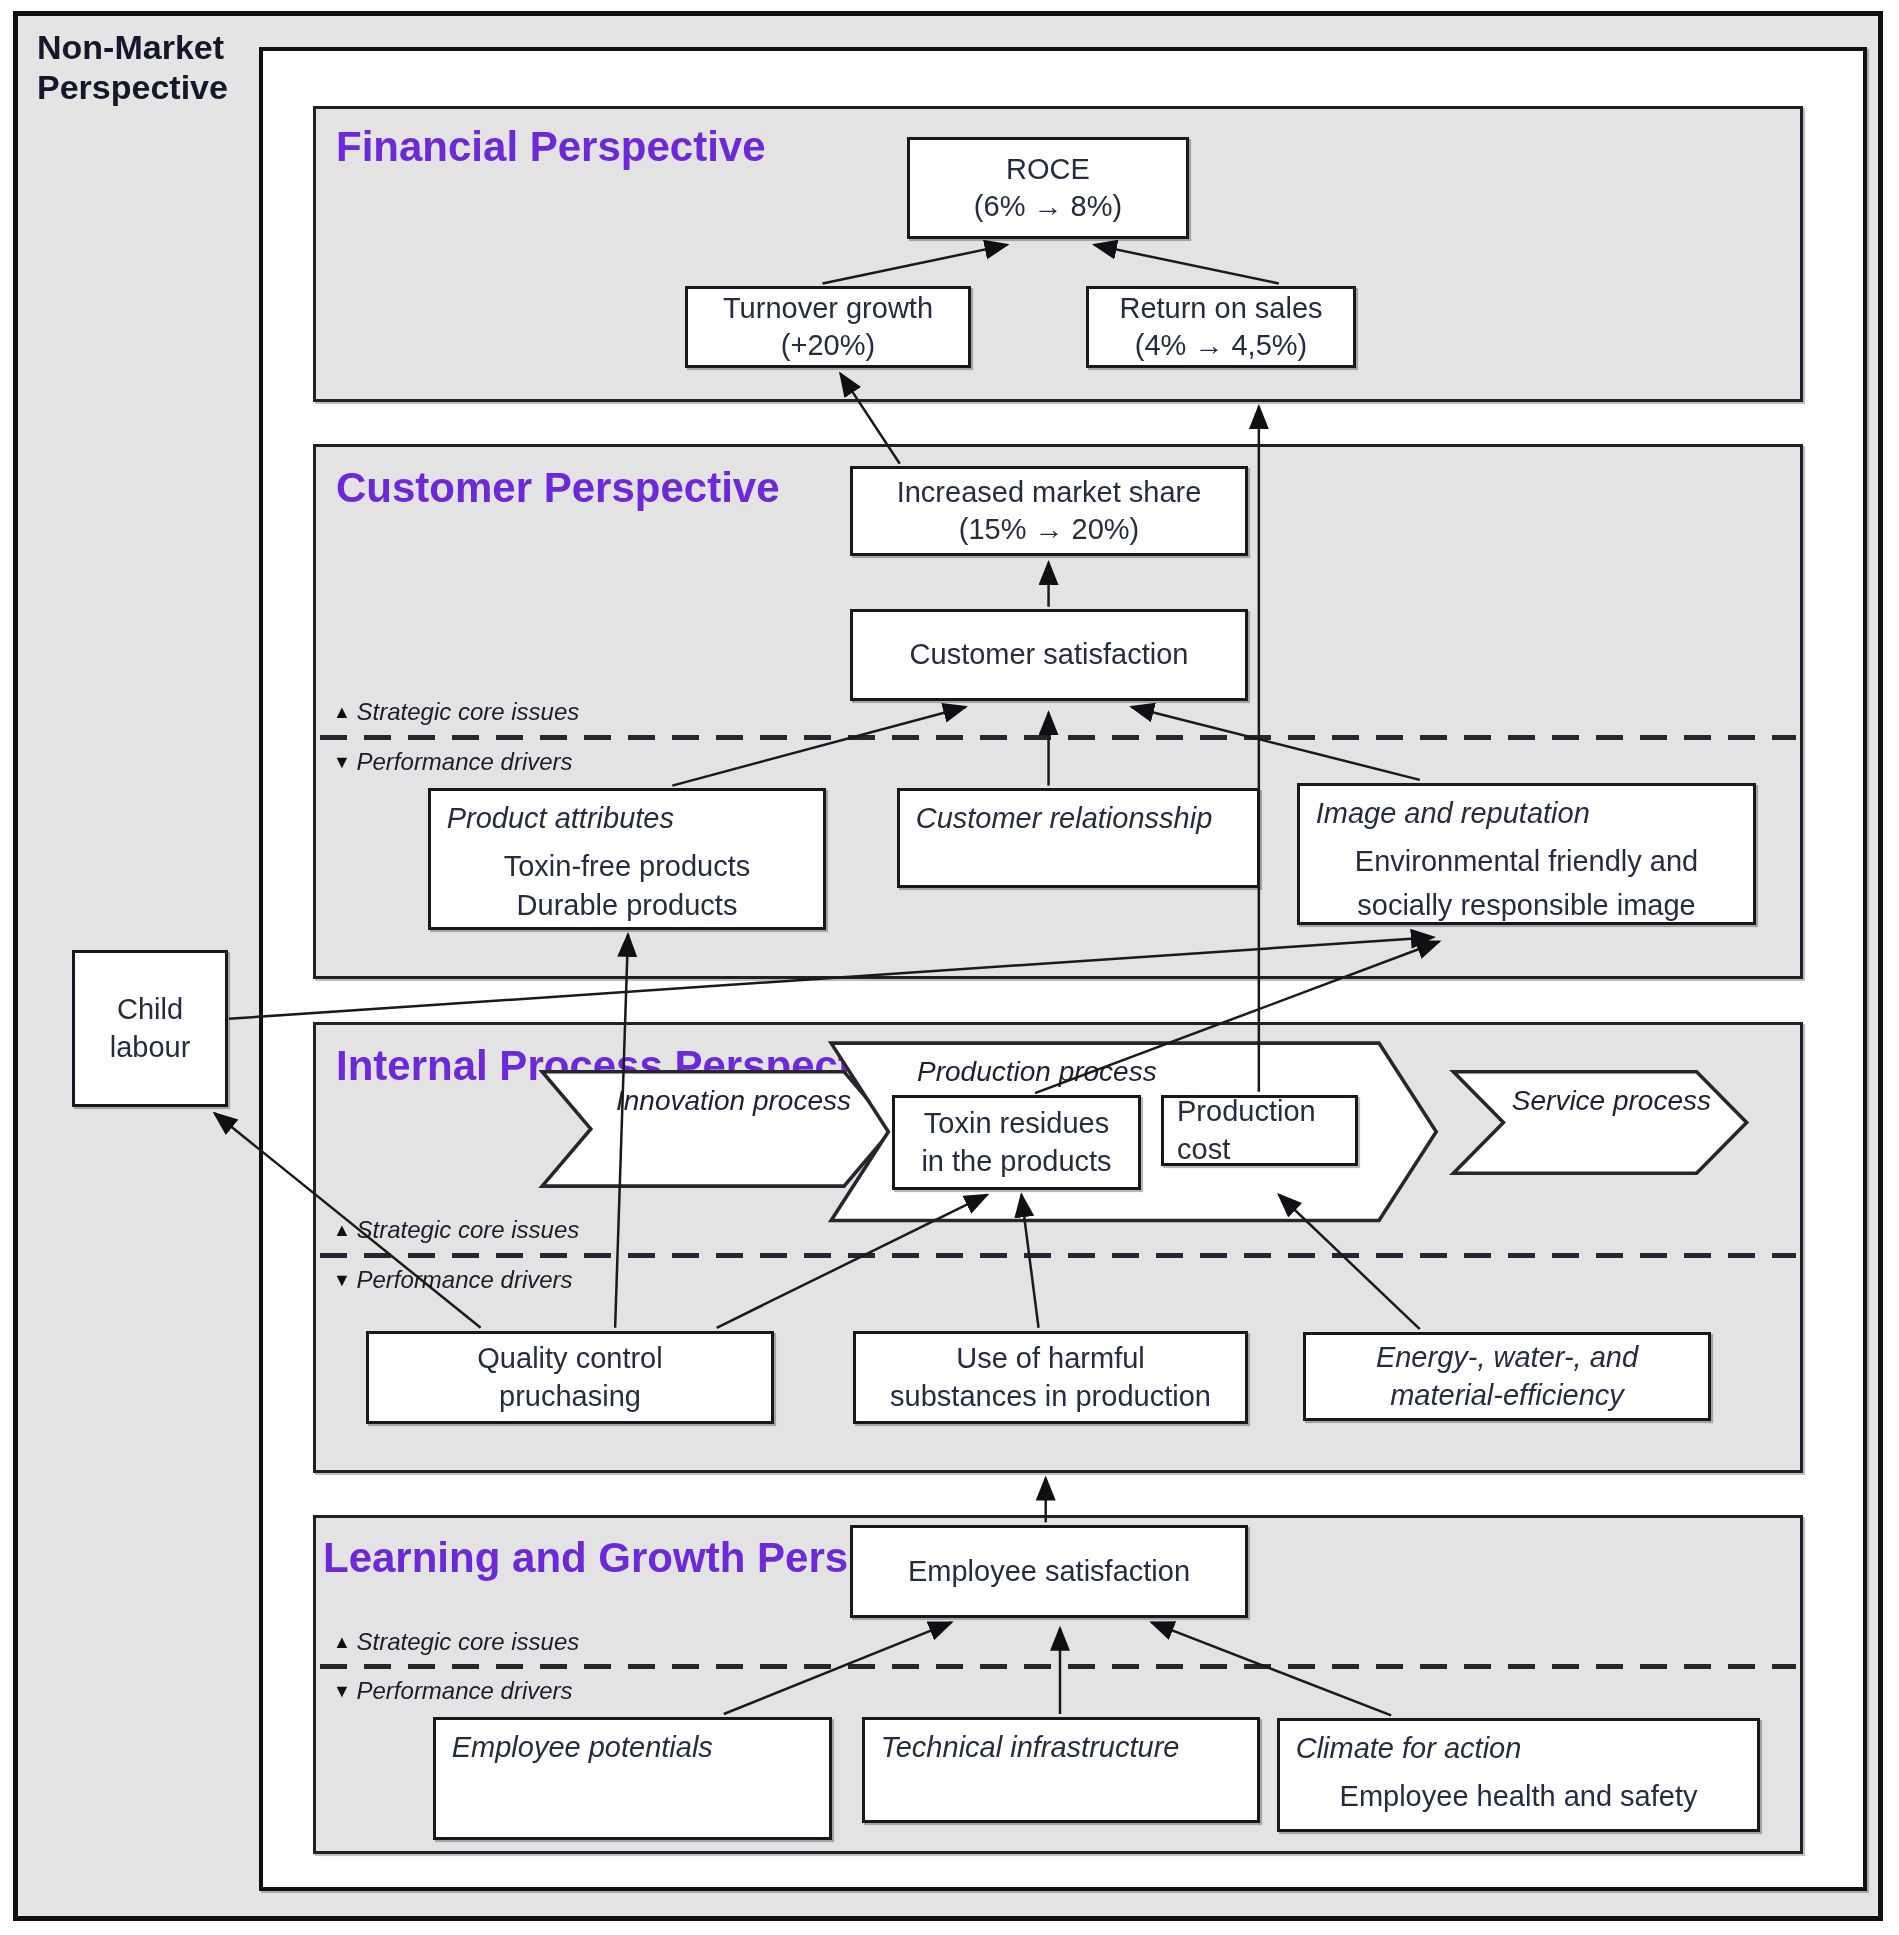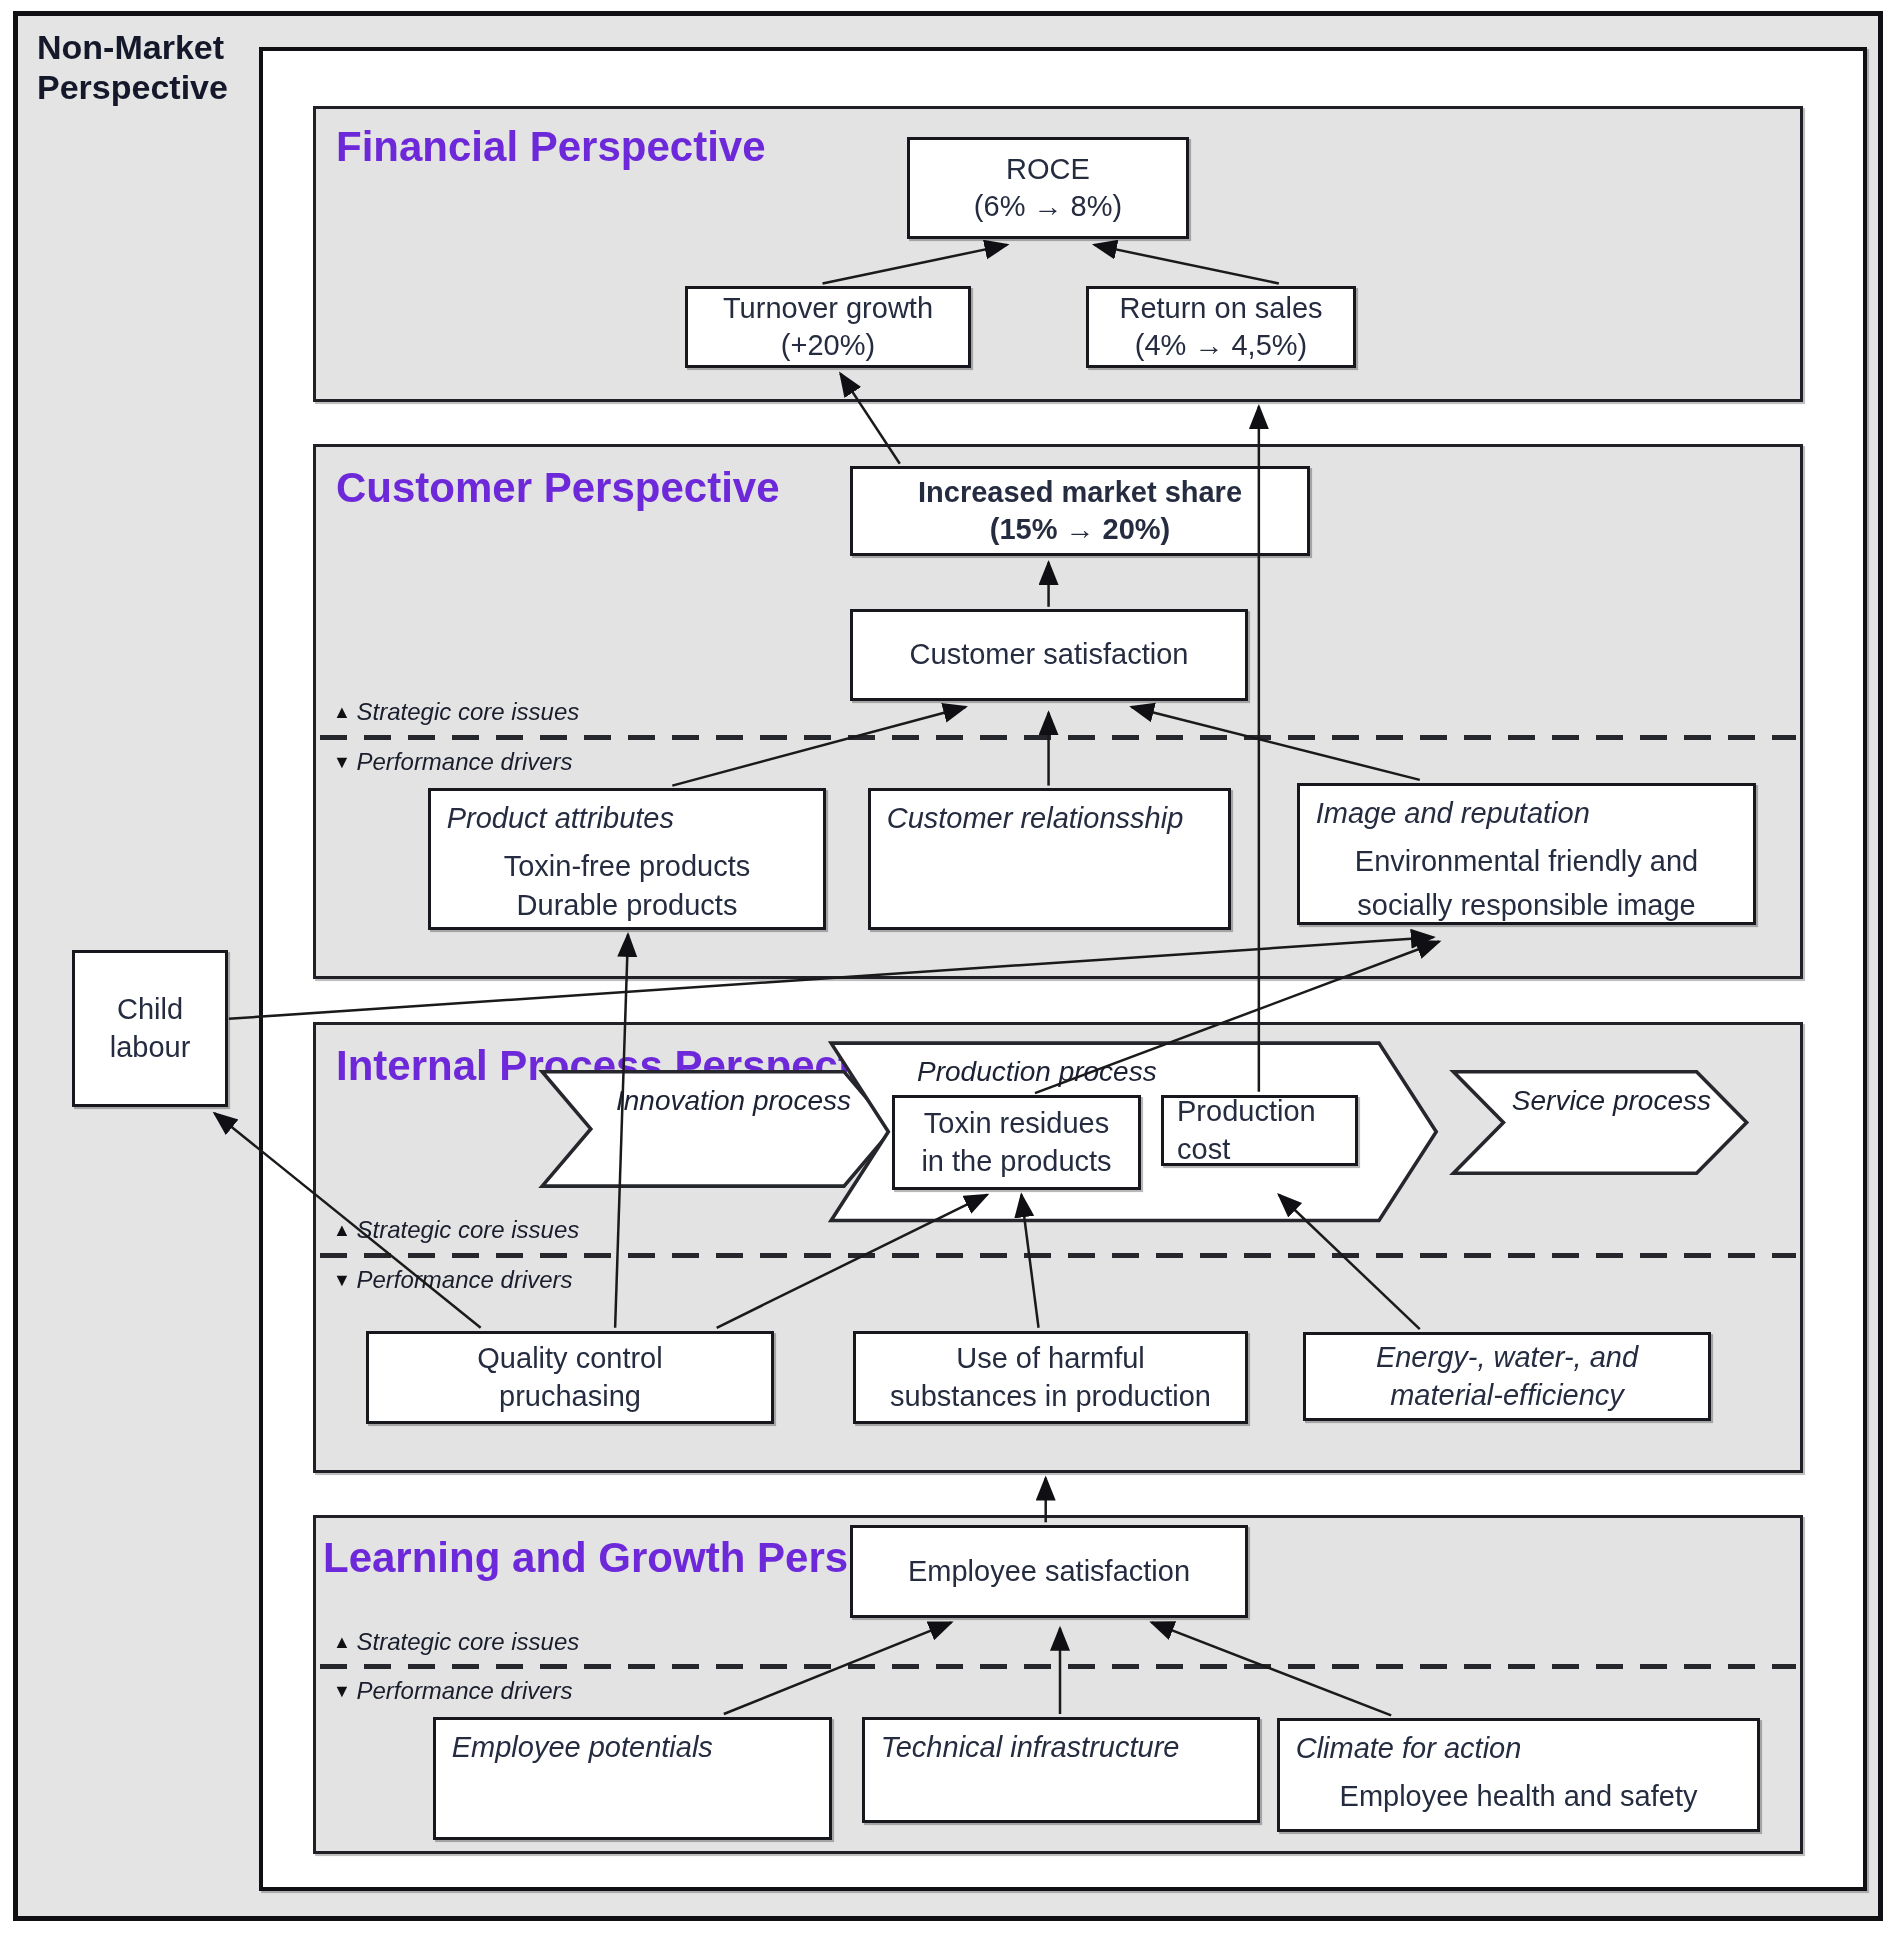--- a/index.html
+++ b/index.html
@@ -99,34 +99,34 @@
     <span>(6% → 8%)</span>
   </div>
   <div class="node" style="left:685px;top:286px;width:286px;height:82px;">
     <span>Turnover growth</span>
     <span>(+20%)</span>
   </div>
   <div class="node" style="left:1086px;top:286px;width:270px;height:82px;">
     <span>Return on sales</span>
     <span>(4% → 4,5%)</span>
   </div>
-  <div class="node" style="left:850px;top:466px;width:460px;height:90px;font-weight:bold;">
+  <div class="node" style="left:850px;top:466px;width:398px;height:90px;">
     <span>Increased market share</span>
     <span>(15% → 20%)</span>
   </div>
   <div class="node" style="left:850px;top:609px;width:398px;height:92px;">
     <span>Customer satisfaction</span>
   </div>
 
   <div class="node titled" style="left:428px;top:788px;width:398px;height:142px;">
     <span class="ttl">Product attributes</span>
     <span class="sub">Toxin-free products</span>
     <span class="sub" style="margin-top:1.4px;">Durable products</span>
   </div>
-  <div class="node titled" style="left:868px;top:788px;width:363px;height:142px;">
+  <div class="node titled" style="left:897px;top:788px;width:363px;height:100px;">
     <span class="ttl">Customer relationsship</span>
   </div>
   <div class="node titled" style="left:1297px;top:783px;width:459px;height:142px;">
     <span class="ttl">Image and reputation</span>
     <span class="sub">Environmental friendly and</span>
     <span class="sub" style="margin-top:7px;">socially responsible image</span>
   </div>
 
   <div class="node" style="left:72px;top:950px;width:156px;height:157px;">
     <span>Child</span>

